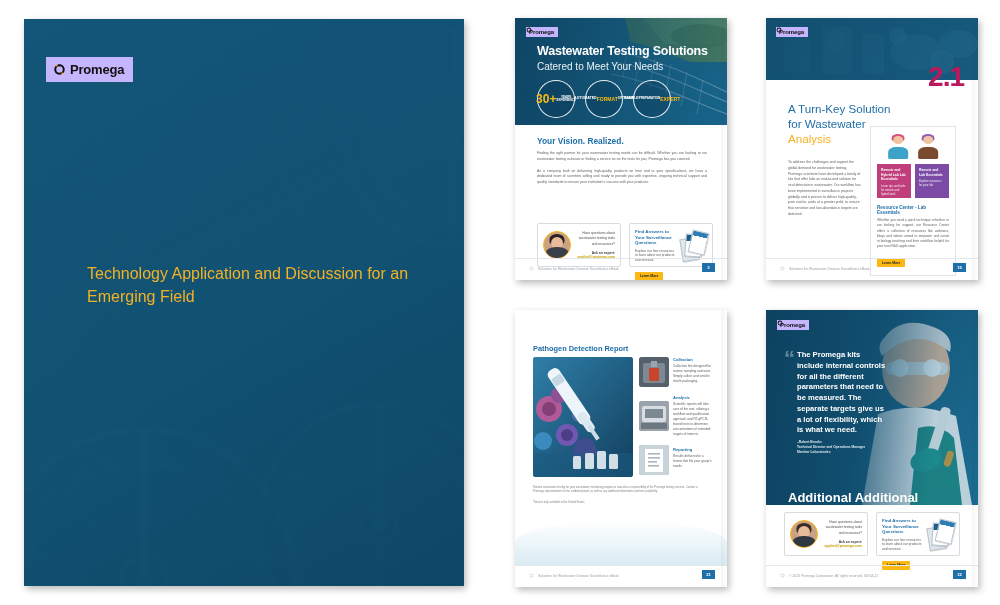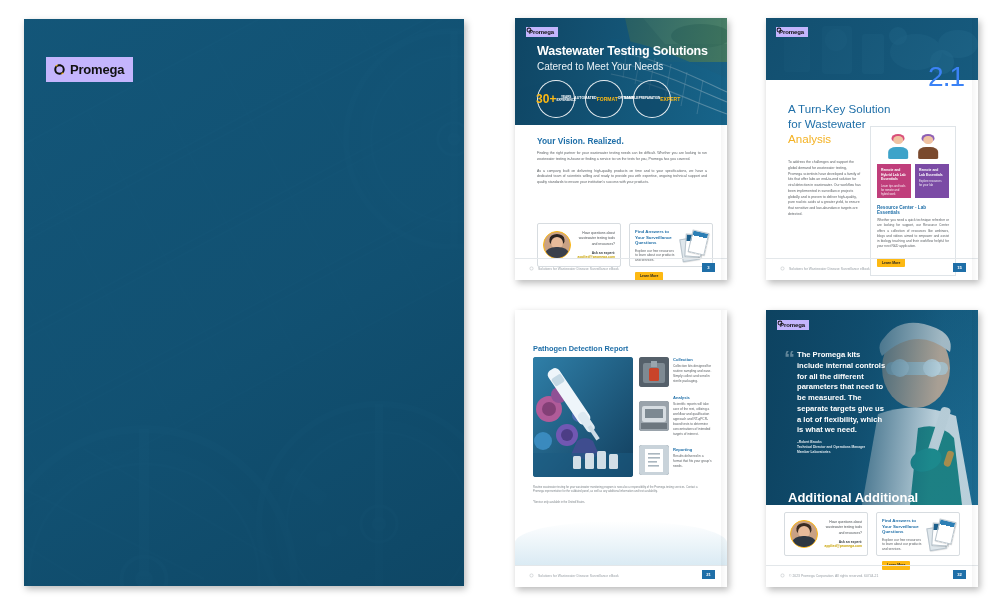--- a/index.html
+++ b/index.html
@@ -107,21 +107,21 @@
       font-size:4.2px; font-weight:bold; min-width:13px; height:9px; display:flex;
       align-items:center; justify-content:center; padding:0 3px; }
 
   
   .b-hero { position:absolute; left:0; top:0; width:100%; height:62px; background:#17587e; overflow:hidden; }
   .b-hero svg { position:absolute; inset:0; width:100%; height:100%; }
   .b-hero .shade { position:absolute; inset:0;
      background:linear-gradient(120deg, rgba(18,78,110,.92), rgba(22,92,126,.62)); }
   .b-hero .logo-badge { left:10px; top:9px; }
   .b-num { position:absolute; right:14px; top:62px; transform:translateY(-58%);
-     color:#3b82f6; font-size:28px; font-weight:normal; letter-spacing:-1px; }
+     color:#be185d; font-size:28px; font-weight:bold; letter-spacing:-1px; }
   .b-title { position:absolute; left:22px; top:83px; width:120px; font-size:11.6px; line-height:1.3;
      font-weight:400; color:#1F6FA8; }
   .b-title .acc { color:#F4B223; }
   .b-body { position:absolute; left:22px; top:142px; width:74px; }
   .b-panel { position:absolute; left:104px; top:108px; width:86px; height:150px;
      border:0.8px solid #dfe4e8; background:#fff; padding:6px; }
   .avatars { display:flex; gap:6px; justify-content:center; }
   .av { width:24px; height:26px; position:relative; }
   .av .hd { position:absolute; left:50%; top:10%; transform:translateX(-50%); width:40%; height:34%;
       border-radius:50%; background:#f0c3a2; }
@@ -240,20 +240,21 @@
 
     <div class="logo-badge">
       <svg class="mark" viewBox="0 0 24 24" aria-hidden="true">
         <path d="M12 2.4c5.3 0 9.6 4.3 9.6 9.6S17.3 21.6 12 21.6 2.4 17.3 2.4 12 6.7 2.4 12 2.4zm0 3.6a6 6 0 100 12 6 6 0 000-12z" fill="#111"></path>
         <path d="M3.5 5.5 L9 2.2 L7.6 6.4 Z" fill="#FDB913"></path>
         <path d="M20.5 18.5 L15 21.8 L16.4 17.6 Z" fill="#FDB913"></path>
       </svg>
       <span class="wordmark">Promega</span>
     </div>
 
+    <div class="cover-sub">Technology Application and Discussion for an Emerging Field</div>
   </div>
 
   <div class="page pg-a">
     <div class="a-hero">
       <svg viewBox="0 0 212 107" preserveAspectRatio="xMidYMid slice" aria-hidden="true">
         <rect width="212" height="107" fill="#1c678e"></rect>
         <path d="M110 0 H212 V44 H120 Z" fill="#5f8a54"></path>
         <path d="M128 0 H212 V26 H150 Z" fill="#6e9a5e"></path>
         <ellipse cx="186" cy="18" rx="30" ry="12" fill="#4f7a46" opacity=".7"></ellipse>
         <path d="M96 20 C140 26 178 46 212 60 L212 107 L70 107 Z" fill="#1a6a95" opacity=".9"></path>

